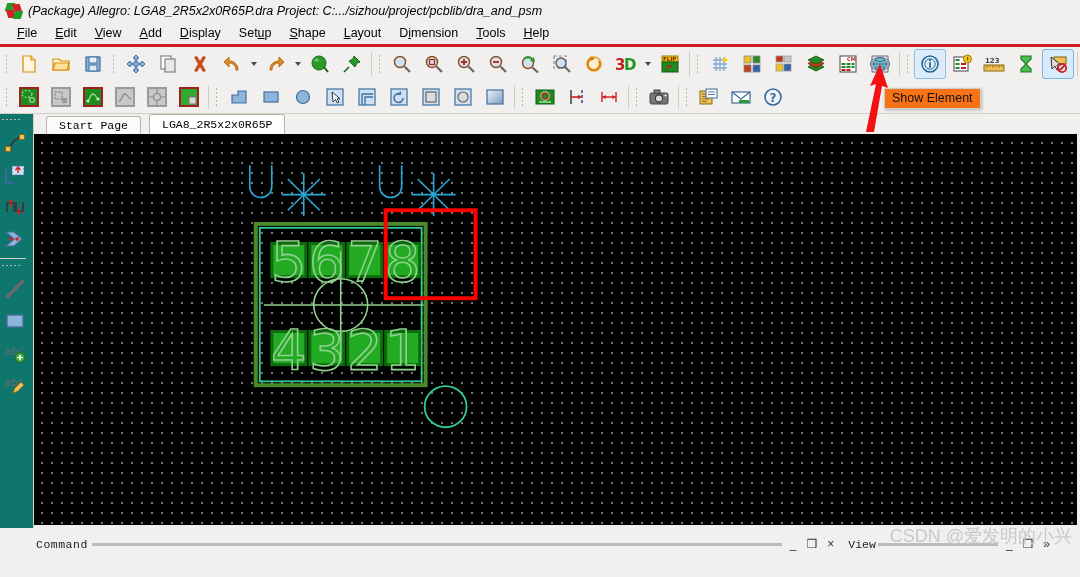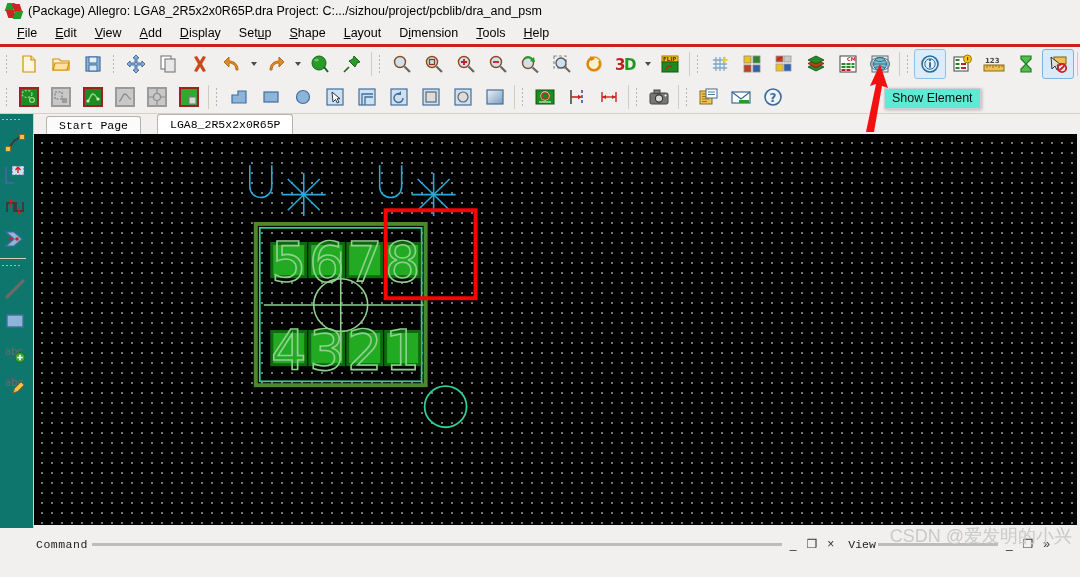--- a/index.html
+++ b/index.html
@@ -13,21 +13,21 @@
   .app{position:relative;width:1080px;height:577px;background:#f1f0ef;}
 
   
   .titlebar{height:22px;display:flex;align-items:center;padding:0 4px;background:#f1f0ef;}
   .app-icon{width:16px;height:16px;margin:0 6px 0 2px;position:relative;flex:0 0 auto;}
   .app-icon .b1,.app-icon .b2,.app-icon .b3,.app-icon .b4{position:absolute;width:8px;height:8px;}
   .app-icon .b1{background:#1d9c28;left:0;top:0;transform:skewX(-18deg);}
   .app-icon .b2{background:#cf2222;left:7px;top:1px;transform:skewX(18deg);}
   .app-icon .b3{background:#cf2222;left:1px;top:7px;transform:skewX(18deg);}
   .app-icon .b4{background:#1d9c28;left:8px;top:8px;transform:skewX(-18deg);}
-  .title-text{font-size:12.5px;color:#000;white-space:nowrap;}
+  .title-text{font-size:12.5px;color:#000;white-space:nowrap;font-style:italic;}
 
   
   .menubar{height:22px;display:flex;align-items:center;padding-left:8px;background:#f1f0ef;text-align:right;}
   .menu-item{padding:2px 9px;font-size:12.5px;cursor:default;white-space:nowrap;}
   .menu-item u{text-decoration:underline;}
 
   .redline{height:3px;background:#cc1f1f;}
 
   
   .toolbars{background:#f1f0ef;border-bottom:1px solid #d4d0c8;}
@@ -38,41 +38,41 @@
   .tbtn{width:30px;height:28px;display:flex;align-items:center;justify-content:center;
         flex:0 0 auto;position:relative;border:1px solid transparent;border-radius:3px;}
   .tbtn.sel{background:#d7ebfb;border:1px solid #7ab4e0;}
   .tbtn.hot{background:#dcecfb;border:1px solid #8cc0e8;}
   .tbtn svg{display:block;}
   .arrowdd{width:12px;height:28px;display:flex;align-items:center;justify-content:center;flex:0 0 auto;}
   .arrowdd i{border-left:3.5px solid transparent;border-right:3.5px solid transparent;border-top:4px solid #4a4a4a;display:block;}
   .tbsep{width:1px;height:24px;background:#d0ccc4;margin:0 3px;flex:0 0 auto;}
 
   
-  .tooltip{position:absolute;left:884px;top:88px;background:#5eead4;border:1px solid #cfcfcf;
+  .tooltip{position:absolute;left:884px;top:88px;background:#f97316;border:1px solid #cfcfcf;
     box-shadow:1px 1px 3px rgba(0,0,0,.25);padding:2px 7px 3px;font-size:12.5px;color:#111;white-space:nowrap;}
   .redarrow{position:absolute;left:848px;top:62px;width:60px;height:72px;pointer-events:none;}
 
   
   .body{display:flex;height:414px;}
   .leftdock{width:33px;background:#0f766e;border-right:1px solid #d4d0c8;
             display:flex;flex-direction:column;align-items:flex-start;padding-top:2px;}
   .ldgrip{width:20px;height:7px;margin:1px 0 3px;
     background-image:radial-gradient(#b8b4ac 40%, transparent 41%);
     background-size:4px 3px;background-repeat:repeat-x;background-position:1px 1px;}
   .lbtn{width:28px;height:30px;display:flex;align-items:center;justify-content:center;
         border:1px solid transparent;border-radius:3px;}
   .ldsep{width:26px;height:1px;background:#d0ccc4;margin:3px 0;}
 
   .right{flex:1;display:flex;flex-direction:column;background:#f1f0ef;}
 
   
   .tabstrip{height:20px;display:flex;align-items:flex-end;padding-left:12px;background:#f1f0ef;}
   .tab{height:17px;line-height:17px;padding:0 12px;font-family:"Liberation Mono", monospace;font-size:11.5px;
-       border:1px solid #b8b4ac;border-bottom:none;border-radius:3px 3px 0 0;background:#fbfbfb;margin-right:16px;color:#000;}
+       border:1px solid #b8b4ac;border-bottom:none;border-radius:3px 3px 0 0;background:#fbfbfb;margin-right:8px;color:#000;}
   .tab.active{background:#fff;height:19px;line-height:19px;font-weight:normal;}
 
   
   .canvaswrap{flex:1;position:relative;padding:0 3px 0 0;}
   .canvas{position:absolute;left:0;top:0;right:3px;bottom:3px;background:#000;overflow:hidden;
     background-image:radial-gradient(#ffffff 0.6px, transparent 0.8px);
     background-size:10px 10px;background-position:3px 4px;}
 
   
   .bottombar{height:32px;background:#f1f0ef;display:flex;align-items:center;padding-left:36px;position:relative;}

